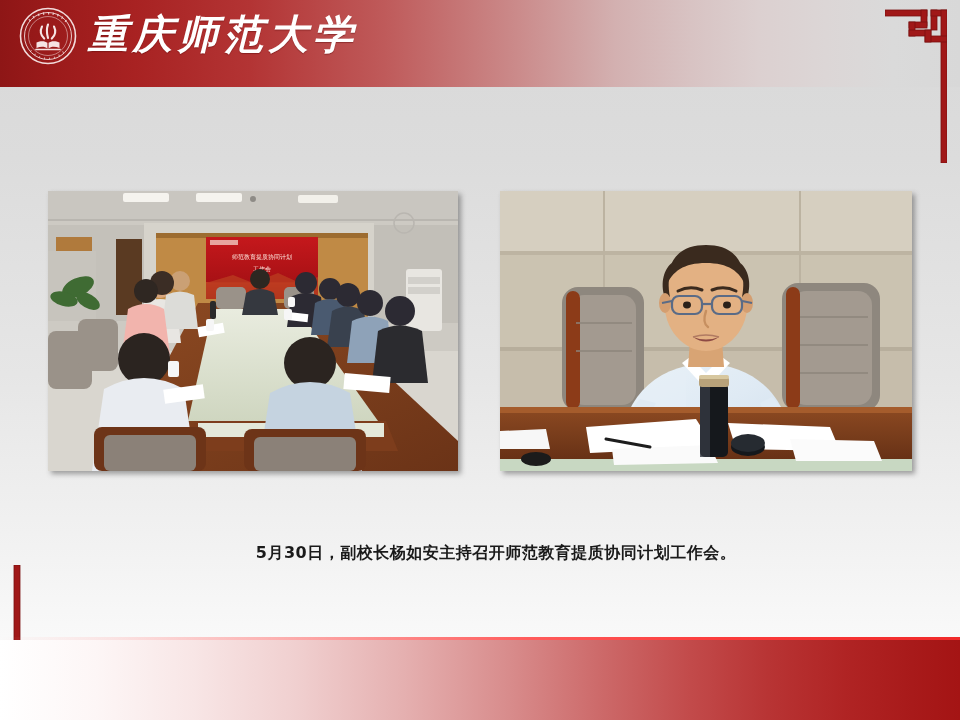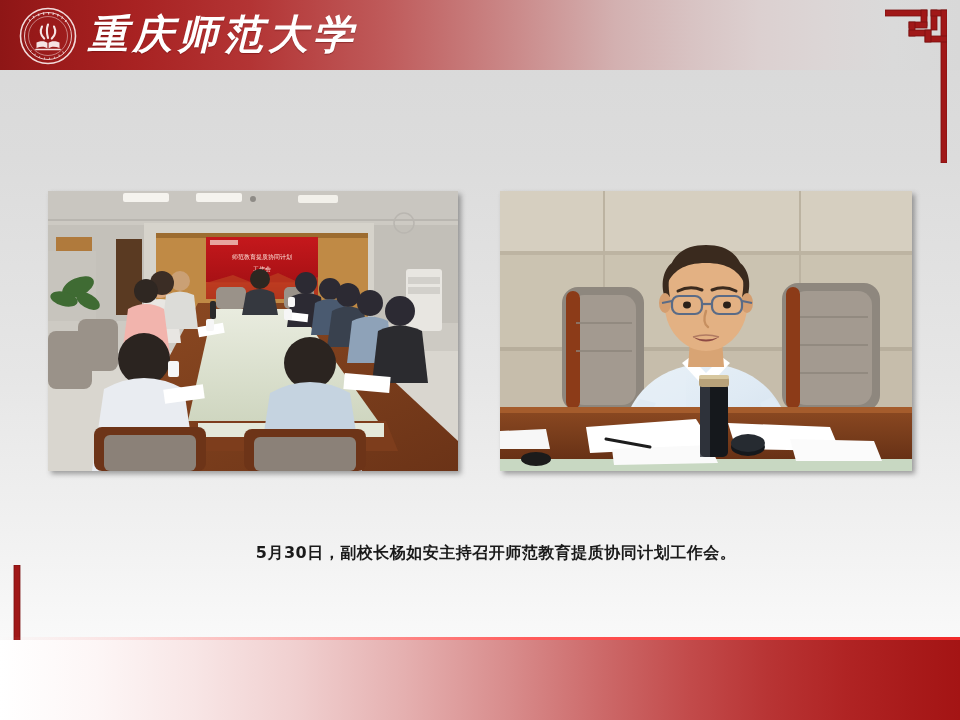--- a/index.html
+++ b/index.html
@@ -9,21 +9,21 @@
     font-family:"Liberation Sans","DejaVu Sans",sans-serif;
     background:#ffffff;
   }
   .slide{
     position:relative;width:960px;height:720px;overflow:hidden;
     background:linear-gradient(to bottom,#d8d8d8 0%,#dcdcdc 22%,#e6e6e6 52%,#f2f2f2 76%,#fbfbfb 92%,#ffffff 100%);
   }
 
   
   .header{
-    position:absolute;left:0;top:0;width:960px;height:70px;
+    position:absolute;left:0;top:0;width:960px;height:87px;
     background:linear-gradient(to right,
         #8e1616 0%, #9c1b1b 6%, #a82222 14%, #b33434 26%,
         #bf5a5a 40%, #cb8b8b 54%, #d3b0b0 64%, #d8c3c3 72%,
         #dcd0d0 79%, #dcd6d6 86%, #dadada 93%, #d8d8d8 100%);
   }
   .header-inner{position:absolute;left:0;top:0;width:960px;height:67px;}
 
   
   .logo{
     position:absolute;left:18px;top:7px;width:60px;height:58px;

